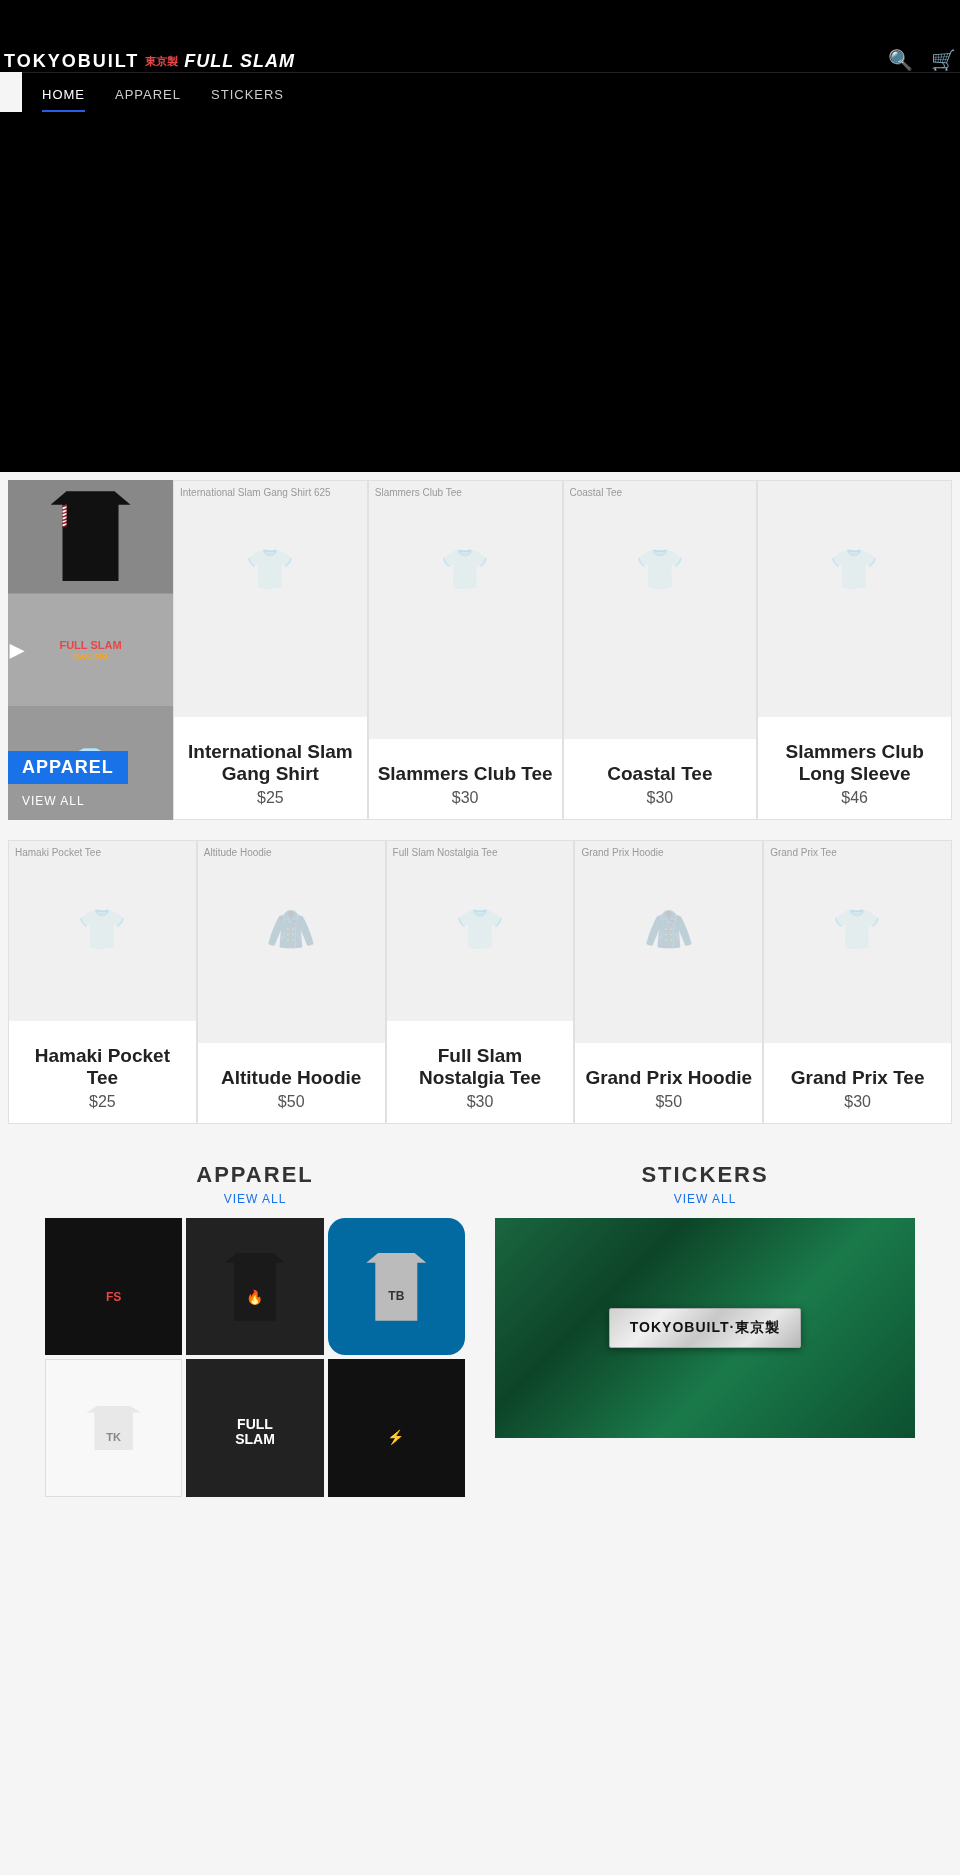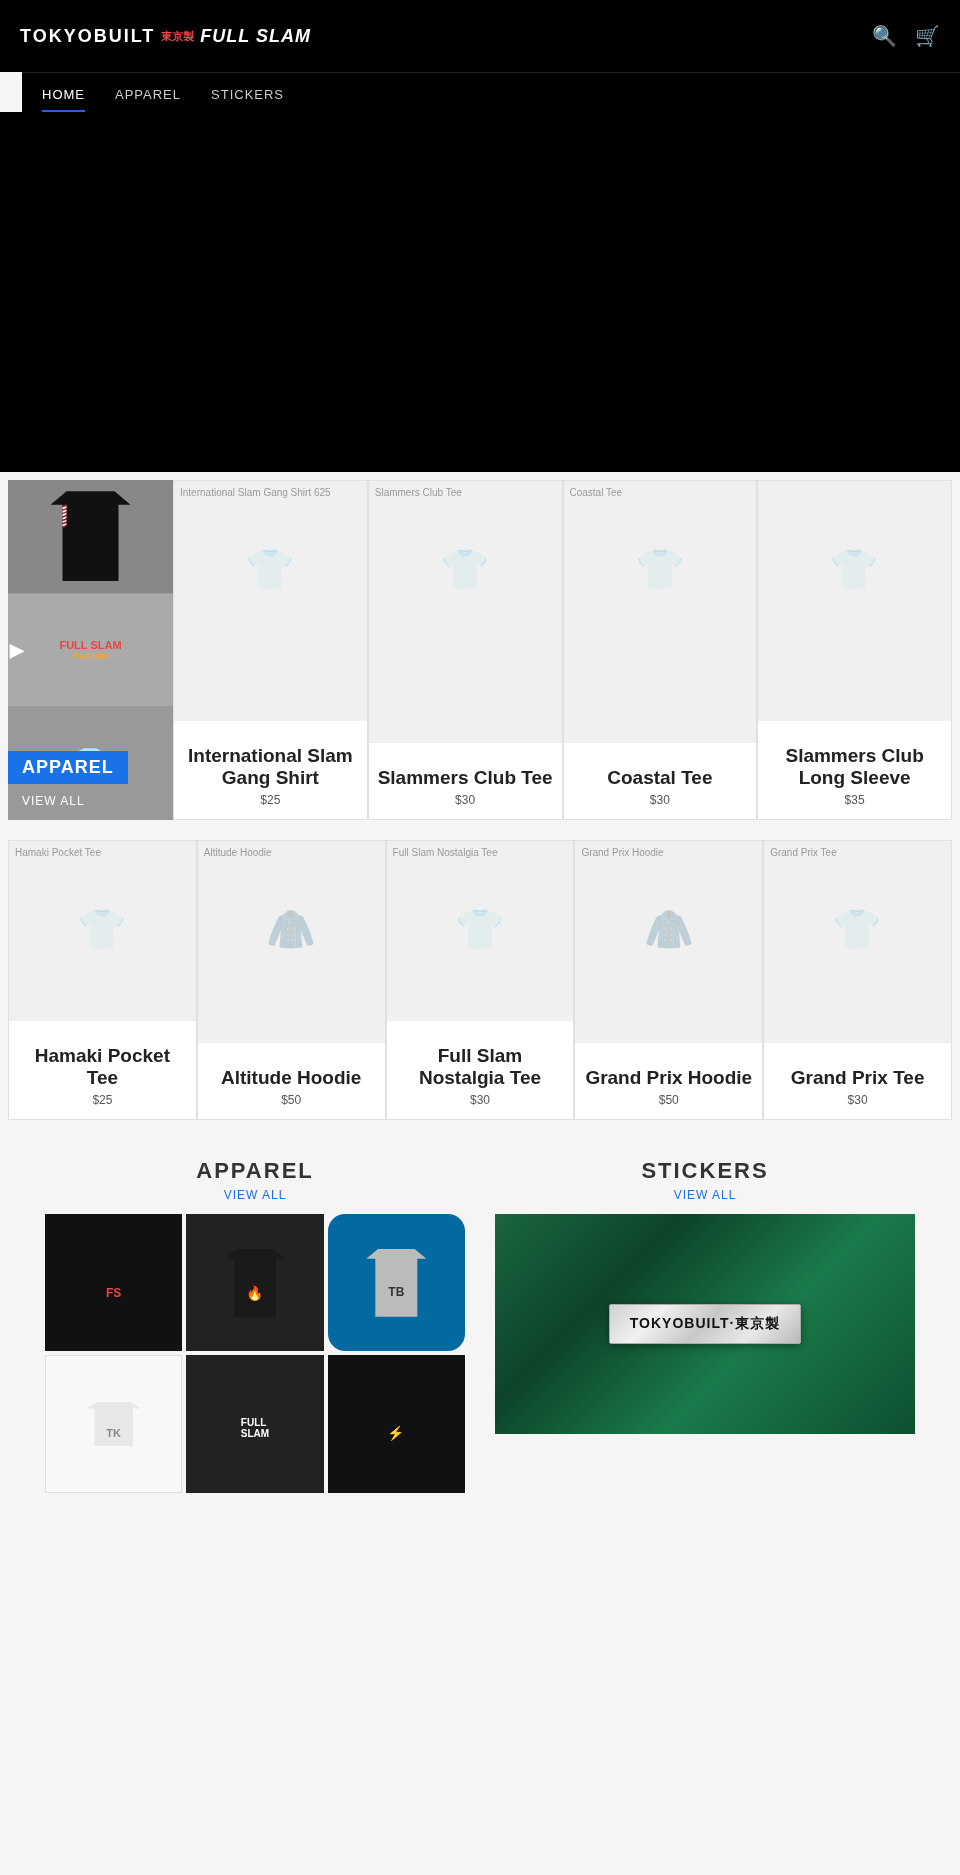--- a/index.html
+++ b/index.html
@@ -2,23 +2,23 @@
 <html><head>
   <meta charset="utf-8">
   <style>
     * { margin: 0; padding: 0; box-sizing: border-box; }
     body { font-family: Arial, Helvetica, sans-serif; background: #f5f5f5; color: #333; }
 
     
     .header {
       background: #000;
       display: flex;
-      align-items: center;
+      align-items: flex-end;
       justify-content: space-between;
-      padding: 0 20px;
+      padding: 0 4px;
       height: 72px;
       gap: 44px;
     }
     .header-logo {
       display: flex;
       align-items: center;
       gap: 6px;
     }
     .logo-tokyobuilt {
       color: #fff;
@@ -168,21 +168,21 @@
       padding: 8px 8px 12px;
       text-align: center;
     }
     .product-title {
       font-size: 19px;
       font-weight: 600;
       color: #222;
       margin-bottom: 4px;
     }
     .product-price {
-      font-size: 12px;
+      font-size: 16px;
       color: #555;
     }
     .second-row-full {
       display: flex;
       gap: 0;
       width: 100%;
     }
 
     
     .footer-collections {
@@ -362,21 +362,21 @@
 
       <div class="product-card">
         <div class="product-img-area">
           <span class="img-label"></span>
           <div class="featured-product-img" style="min-height:160px; padding:16px;">
             <div style="font-size:40px; opacity:0.2;">👕</div>
           </div>
         </div>
         <div class="product-info">
           <div class="product-title">Slammers Club Long Sleeve</div>
-          <div class="product-price">$35</div>
+          <div class="product-price">$46</div>
         </div>
       </div>
     </div>
   </div>
 
   <div style="height:20px;"></div>
 
   <div class="second-row-full">
 
     <div class="product-card">
@@ -469,21 +469,21 @@
         </div>
       </div>
 
       <div class="collection-item" style="background:#f8f8f8; border:1px solid #ddd;">
         <div style="width:55px;height:44px;background:#e8e8e8;clip-path:polygon(20% 0%,80% 0%,100% 15%,85% 15%,85% 100%,15% 100%,15% 15%,0% 15%); display:flex;align-items:center;justify-content:center;">
           <div style="font-size:11px;color:#888;font-weight:700;margin-top:18px;text-align:center;">TK</div>
         </div>
       </div>
       <div class="collection-item shirt-dark">
         <div style="width:60px;height:68px;background:#222;clip-path:polygon(20% 0%,80% 0%,100% 15%,85% 15%,85% 100%,15% 100%,15% 15%,0% 15%); display:flex;align-items:center;justify-content:center;">
-          <div style="font-size:10px;color:#fff;font-weight:900;margin-top:9px;line-height:1.1;">FULL<br>SLAM</div>
+          <div style="font-size:14px;color:#fff;font-weight:900;margin-top:9px;text-align:center;line-height:1.1;">FULL<br>SLAM</div>
         </div>
       </div>
       <div class="collection-item shirt-black">
         <div style="width:60px;height:68px;background:#111;clip-path:polygon(20% 0%,80% 0%,100% 15%,85% 15%,85% 100%,15% 100%,15% 15%,0% 15%); display:flex;align-items:center;justify-content:center;">
           <div style="font-size:14px;color:#fff;font-weight:700;margin-top:18px;">⚡</div>
         </div>
       </div>
     </div>
   </div>
 

